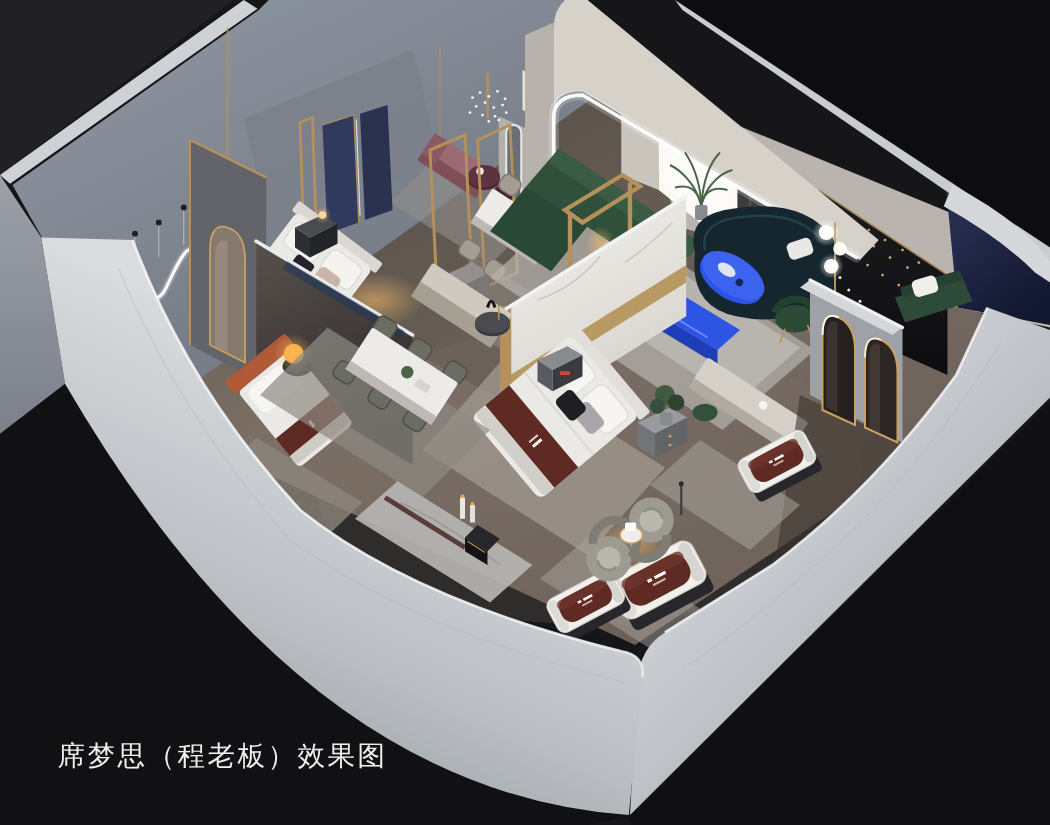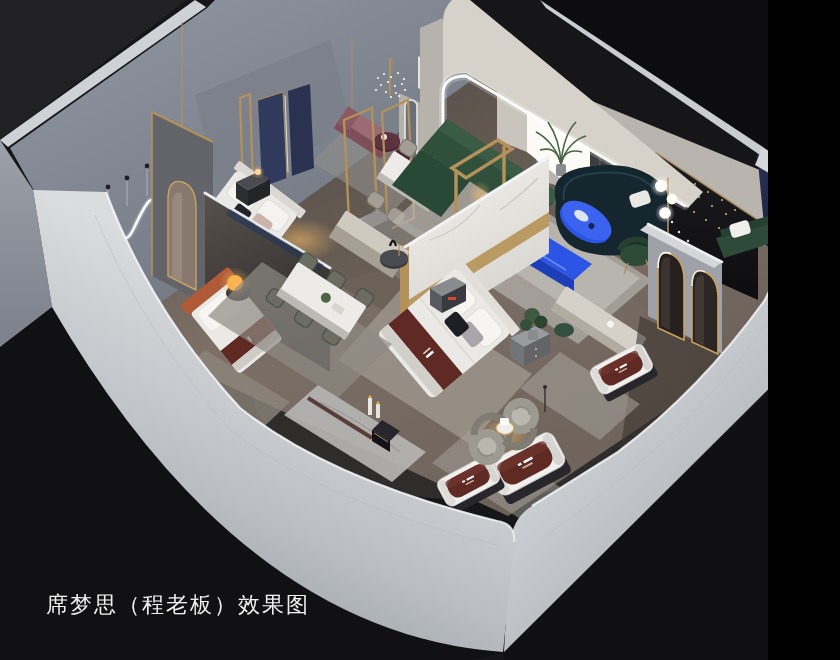--- a/index.html
+++ b/index.html
@@ -1,16 +1,16 @@
 <!DOCTYPE html>
 <html style="--bg: #161618; --bg_top: #212124; --bg_right: #0d0d0f; --ground: #111113; --wall_bright: #d7d9dc; --wall_mid: #aeb2b7; --wall_deep: #8d939b; --wall_blue: #858c98; --floor: #6e6259; --floor_dark: #4e463f; --rug: #9b968e; --rug_light: #bdbab4; --cream: #d6d2ca; --marble: #f3f1ed; --navy: #1d2444; --navy_panel: #303a5c; --maroon: #5e2a23; --green: #32523c; --teal: #16262e; --blue: #2c55e6; --blue_deep: #1e3db8; --gold: #b4905a; --mauve: #9c6b72; --burgundy: #4e2631; --rust: #b05a38; --lamp: #f6ac3f; --black_wall: #131316; --bed_white: #ebe9e5; --led: #ffffff; --text: #f0f0f0;"><head>
 <meta charset="utf-8">
 <style>
   html,body{margin:0;padding:0;background:#000;}
-  #stage{position:relative;width:768px;height:660px;overflow:hidden;
+  #stage{position:relative;width:840px;height:660px;overflow:hidden;
          background:var(--bg,#161618);font-family:"Liberation Sans",sans-serif;}
   #stage svg{position:absolute;left:0;top:0;}
   #caption{position:absolute;left:46px;top:590px;color:var(--text,#f0f0f0);
            font-size:22px;font-weight:500;letter-spacing:2px;
            font-family:"Liberation Sans","DejaVu Sans",sans-serif;}
   .led{stroke:var(--led,#fff);fill:none;stroke-linecap:round;}
   .gold{stroke:var(--gold,#b4905a);fill:none;}
 </style>
 </head>
 <body>

